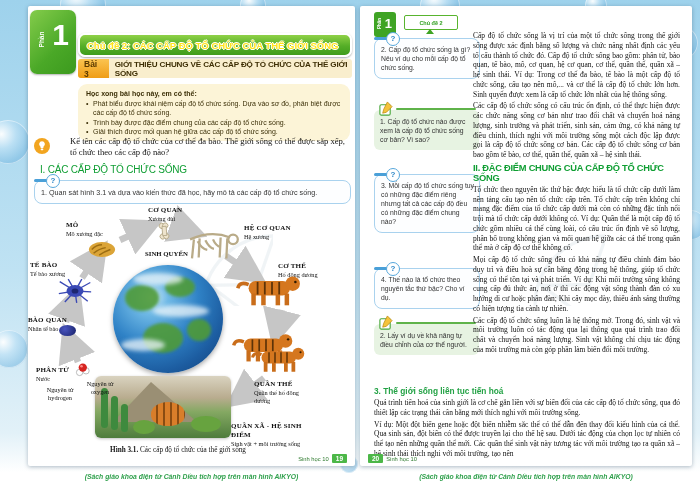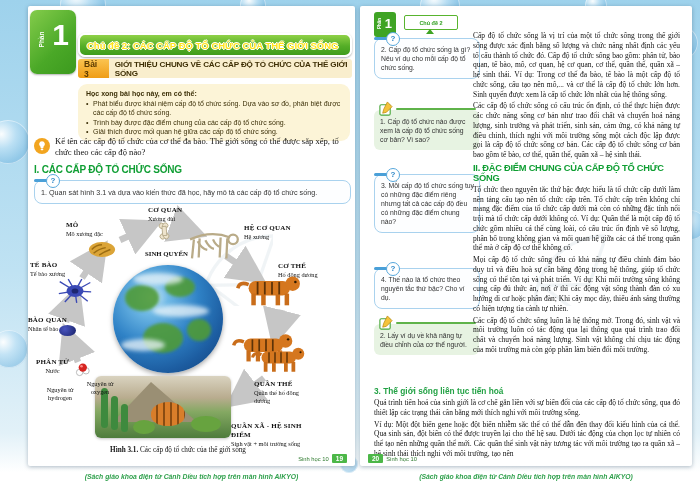--- a/index.html
+++ b/index.html
@@ -32,24 +32,24 @@
   .lesson-badge{background:linear-gradient(180deg,#fbc450,#ef9d17);color:#5b3a00;font-weight:bold;
                 font-size:8.5px;height:100%;display:flex;align-items:center;padding:0 6px;}
   .lesson-title{font-weight:bold;font-size:8.1px;color:#3e2f05;padding-left:6px;letter-spacing:-.15px;}
   .objectives{position:absolute;left:50px;top:78px;right:5px;background:#fcf4d7;border-radius:9px;
               padding:5px 8px;font-size:7px;color:#3c3008;line-height:1.32;}
   .objectives .obj-title{font-weight:bold;margin-bottom:1px;}
   .obj-item{padding-left:7px;position:relative;}
   .obj-item::before{content:"•";position:absolute;left:0;top:0;}
 
   
-  .opening{position:absolute;left:6px;top:130px;right:4px;display:flex;gap:5px;
+  .opening{position:absolute;left:6px;top:130px;right:4px;display:flex;gap:20px;
            font-family:"Liberation Serif",serif;font-size:8.6px;line-height:1.3;color:#111;}
   .bulb{flex:0 0 16px;width:16px;height:16px;margin-top:2px;}
-  .sec-head{position:absolute;left:6px;top:158px;font-weight:bold;font-size:10px;color:#0f9e33;
+  .sec-head{position:absolute;left:12px;top:158px;font-weight:normal;font-size:10px;color:#0f9e33;
             letter-spacing:-.2px;}
   .qbox{position:absolute;background:#fdfeff;border:1.2px solid #a9d2ee;border-radius:8px;
         color:#333;}
   .qbadge{position:absolute;top:-7px;left:11px;width:12px;height:12px;border-radius:50%;
           background:#fff;border:1.5px solid #57a7db;color:#2f88c8;font-weight:bold;font-size:8px;
           text-align:center;line-height:11px;}
   .qdash{position:absolute;top:-2.5px;left:-1px;width:14px;height:3px;background:#4aa0d8;border-radius:2px;}
   #qbox1{left:6px;top:174px;right:4px;height:22px;font-size:7.2px;display:flex;align-items:center;
          padding:0 6px;}
 
@@ -325,21 +325,21 @@
     <div class="landscape">
       <div class="mountain"></div>
       <div class="cactus" style="left:6px;top:12px;height:40px;"></div>
       <div class="cactus" style="left:16px;top:20px;height:34px;"></div>
       <div class="cactus" style="left:26px;top:28px;height:28px;"></div>
       <div class="bush" style="left:38px;top:44px;width:22px;height:14px;"></div>
       <div class="bush" style="left:96px;top:40px;width:30px;height:16px;"></div>
       <div class="tigerface"></div>
     </div>
 
-    <div class="fig-label" style="left:8px;top:154px;font-weight:bold;text-align:center;">
+    <div class="fig-label" style="left:8px;top:162px;font-weight:bold;">
       <b>PHÂN TỬ</b>
       <span class="fig-sub" style="font-weight:normal">Nước</span>
     </div>
     <svg class="fig-node-img" style="left:46px;top:158px" width="16" height="16" viewBox="0 0 20 20">
         <use href="#sym-molecule"></use>
       </svg>
     <div class="fig-label fig-sub" style="left:12px;top:182px;width:40px;text-align:center;">Nguyên tử hydrogen</div>
     <div class="fig-label fig-sub" style="left:54px;top:176px;width:36px;text-align:center;">Nguyên tử oxygen</div>
 
     <div class="fig-label" style="left:0px;top:112px;">

